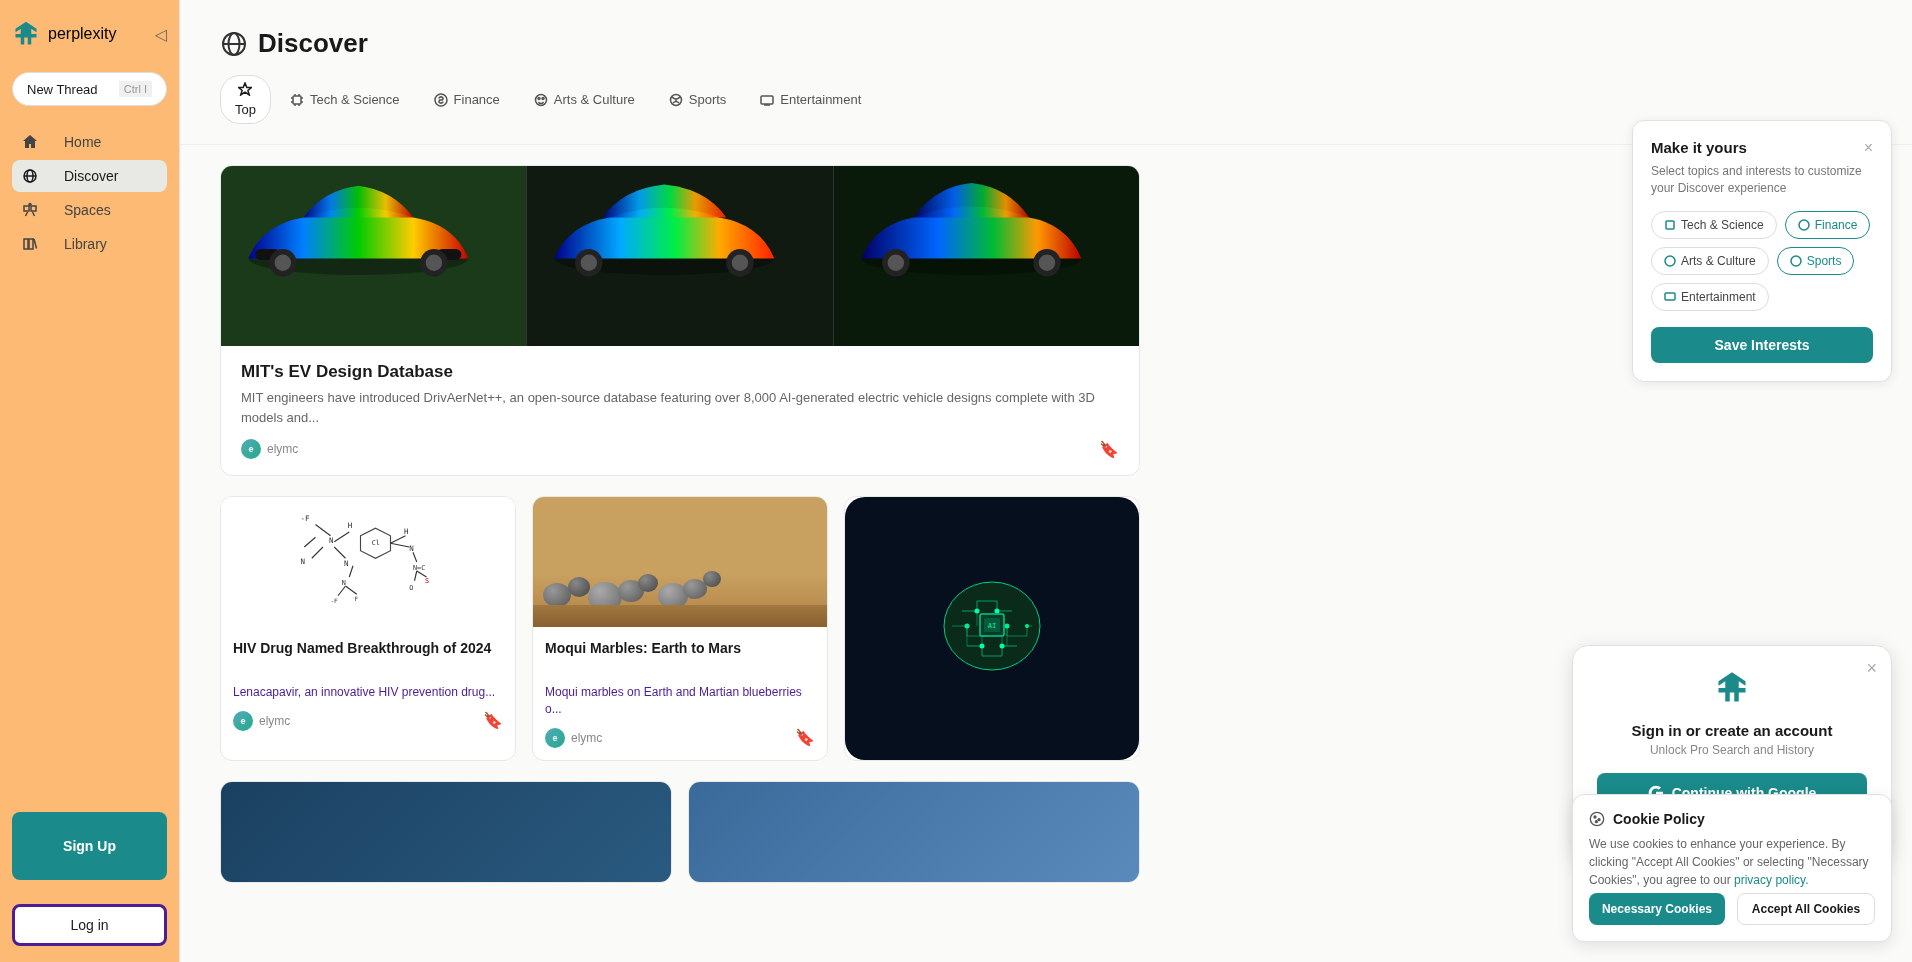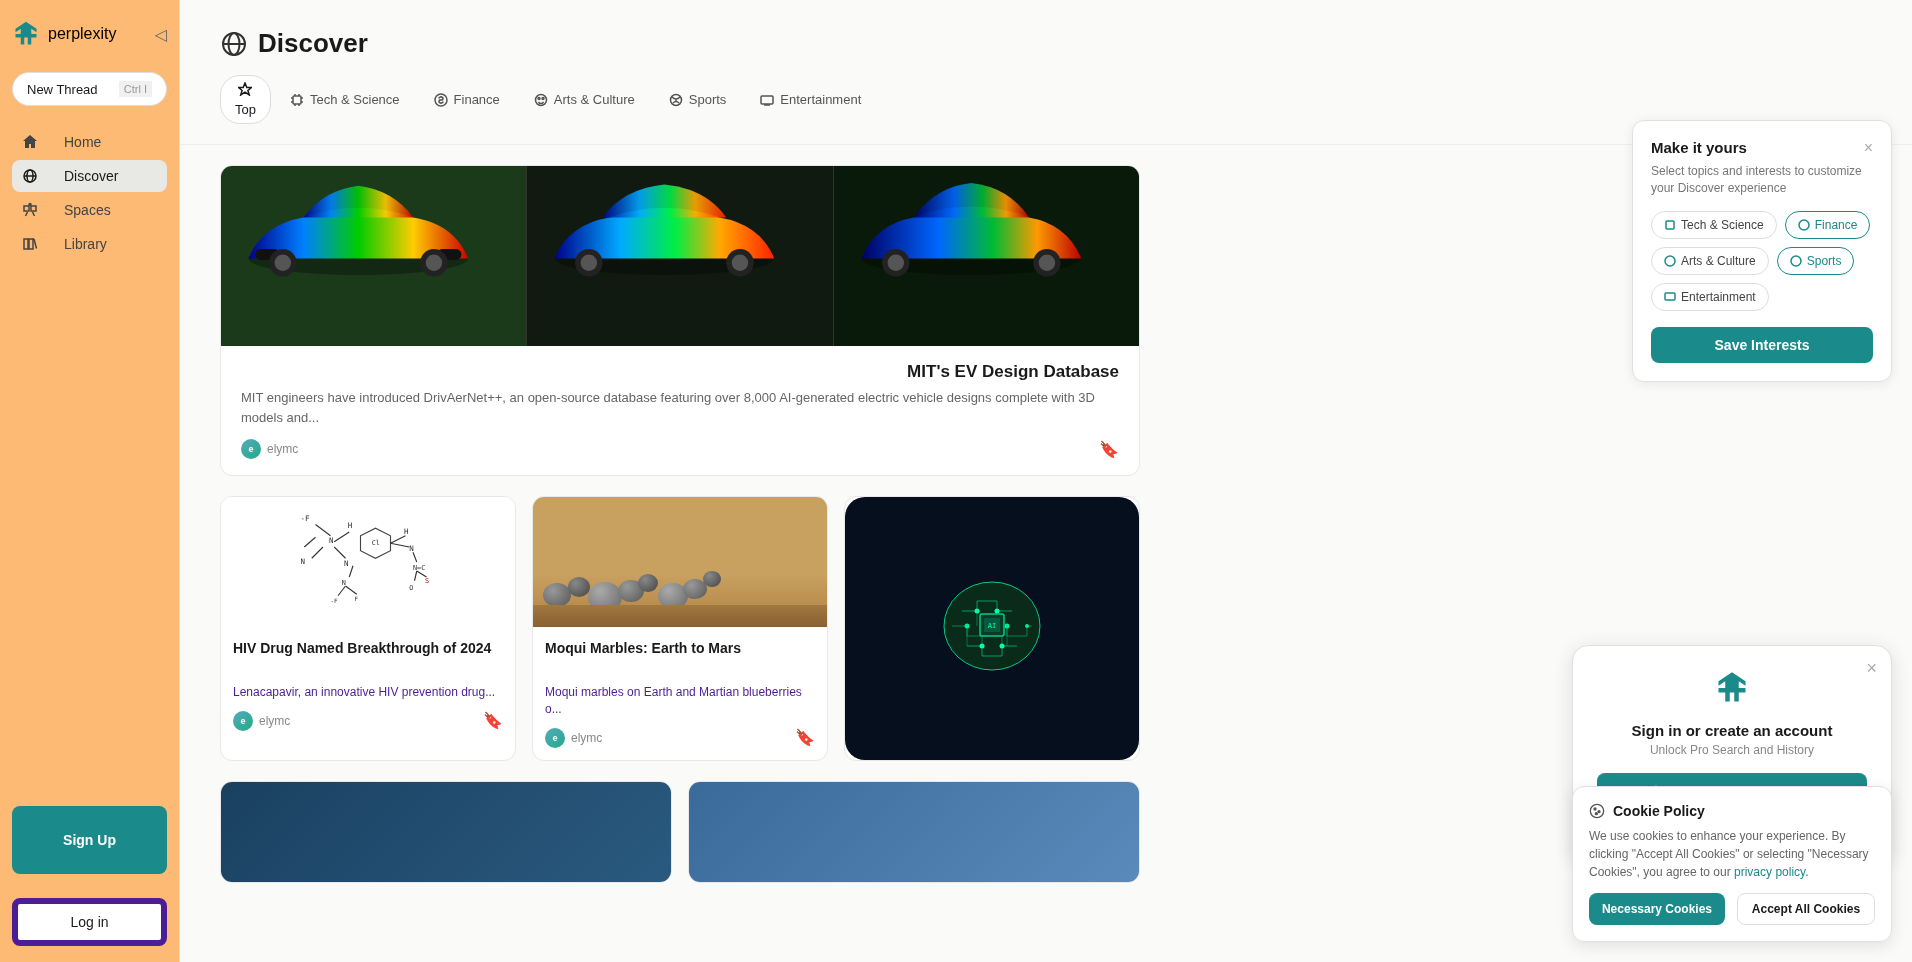--- a/index.html
+++ b/index.html
@@ -76,21 +76,21 @@
       padding: 26px;
       font-size: 14px;
       font-weight: 600;
       cursor: pointer;
       width: 100%;
       margin-bottom: 24px;
     }
     .login-btn {
       background: white;
       color: #1a1a1a;
-      border: 6px solid #4c1d95;
+      border: 3px solid #4c1d95;
       border-radius: 8px;
       padding: 10px;
       font-size: 14px;
       font-weight: 500;
       cursor: pointer;
       width: 100%;
     }
 
     
     #main {
@@ -148,21 +148,21 @@
       flex: 1;
       background: linear-gradient(135deg, #4a9a6a, #2d7d4a);
       position: relative;
       overflow: hidden;
     }
     .car-svg { width: 90%; height: 80%; }
 
     .article-text-area {
       padding: 16px 20px;
     }
-    .article-title { font-size: 17px; font-weight: 700; color: #1a1a1a; margin-bottom: 6px; text-align: right; }
+    .article-title { font-size: 17px; font-weight: 700; color: #1a1a1a; margin-bottom: 6px; }
     .article-desc { font-size: 13px; color: #666; line-height: 1.5; margin-bottom: 12px; }
     .article-meta { display: flex; align-items: center; justify-content: space-between; }
     .author { display: flex; align-items: center; gap: 6px; font-size: 12px; color: #888; }
     .author-avatar {
       width: 20px; height: 20px; border-radius: 50%;
       background: linear-gradient(135deg, #5ab, #2a8);
       display: flex; align-items: center; justify-content: center;
       font-size: 9px; color: white; font-weight: 600;
     }
     .bookmark-btn { background: none; border: none; cursor: pointer; color: #aaa; font-size: 16px; }
@@ -276,21 +276,21 @@
       width: 320px;
       background: white;
       border-radius: 12px;
       border: 1px solid #e0e0e0;
       padding: 16px;
       box-shadow: 0 4px 16px rgba(0,0,0,0.1);
       z-index: 30;
     }
     .cookie-header { display: flex; align-items: center; gap: 8px; margin-bottom: 8px; }
     .cookie-title { font-size: 14px; font-weight: 700; color: #1a1a1a; }
-    .cookie-desc { font-size: 12px; color: #666; line-height: 1.5; margin-bottom: 12px; }
+    .cookie-desc { font-size: 12px; color: #666; line-height: 1.5; margin-bottom: 4px; }
     .cookie-desc a { color: #1a8a8a; text-decoration: none; }
     .cookie-actions { display: flex; gap: 12px; }
     .cookie-btn-necessary {
       flex: 1;
       padding: 8px 12px;
       background: #1a8a8a;
       color: white;
       border: none;
       border-radius: 8px;
       font-size: 12px;

